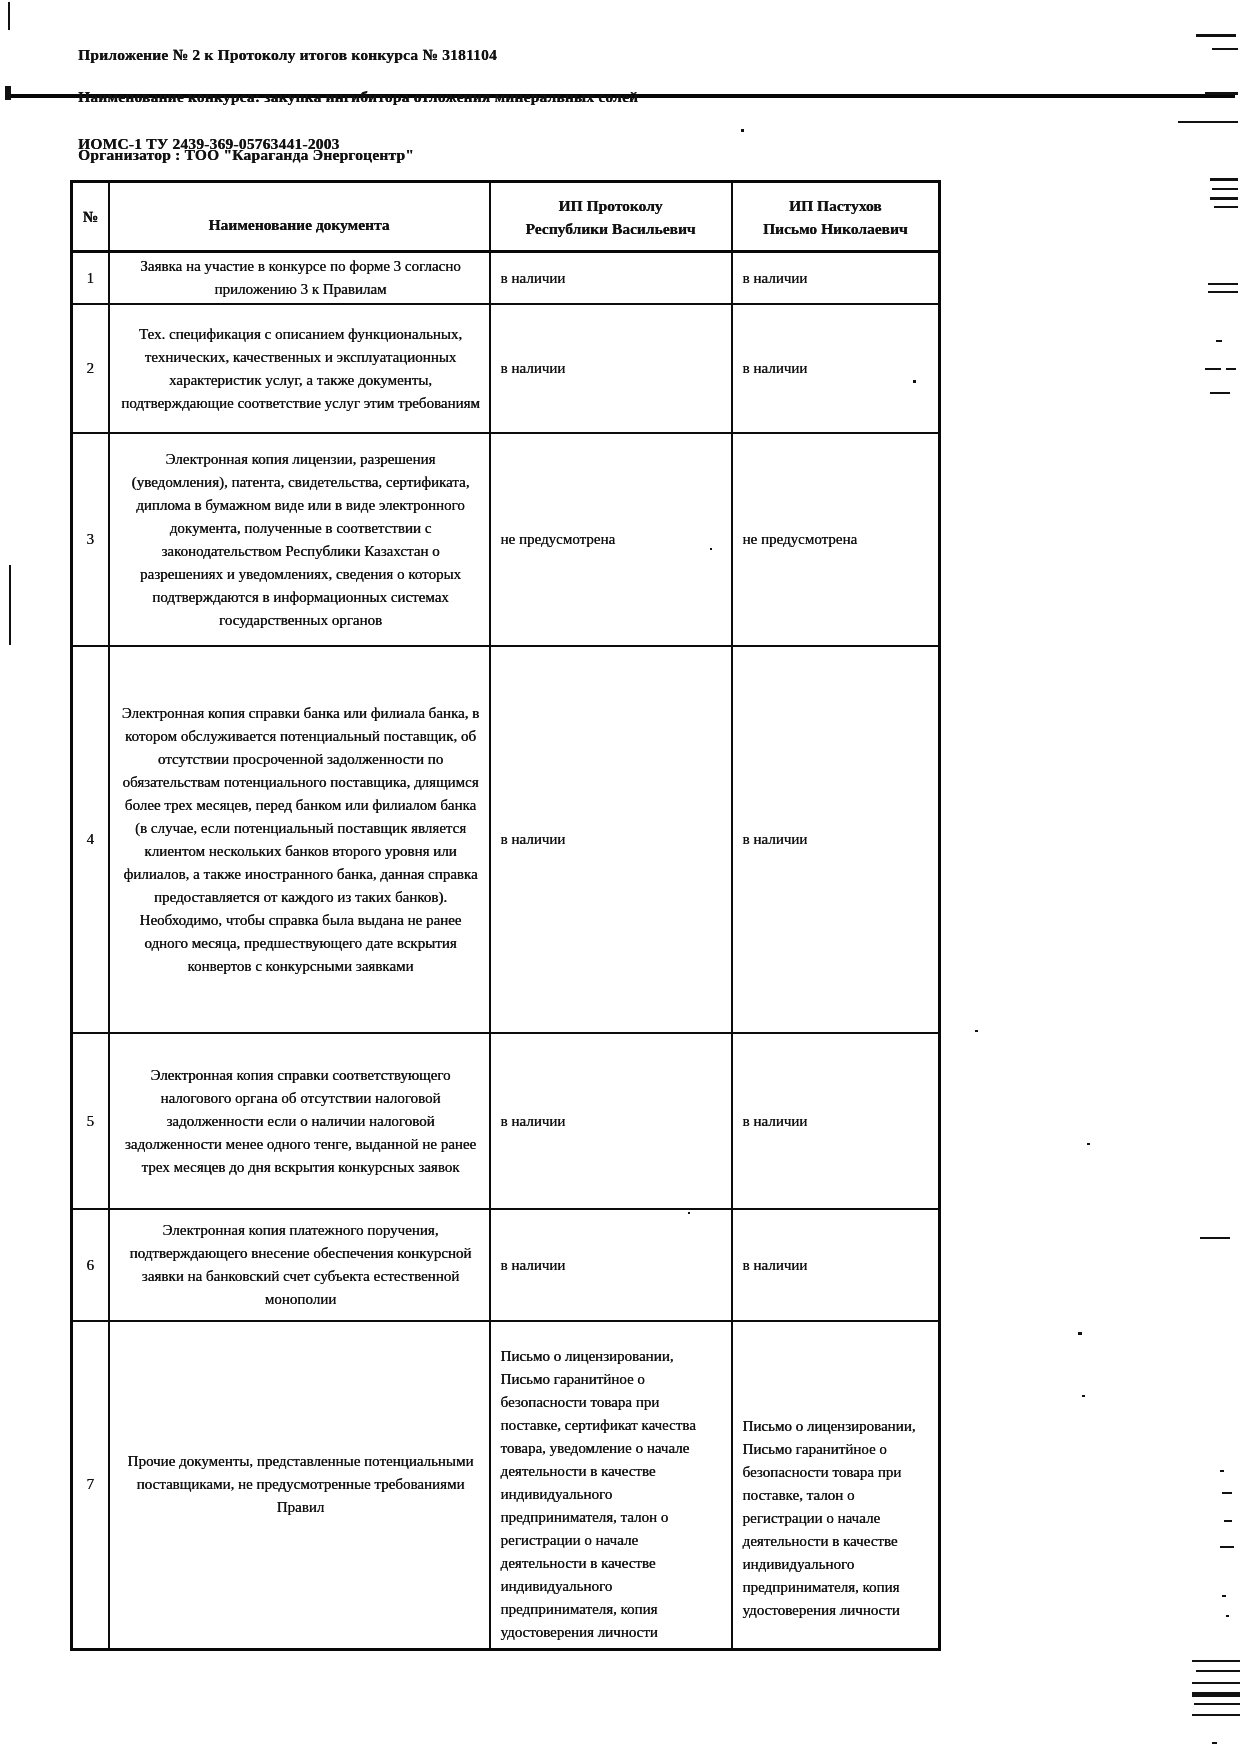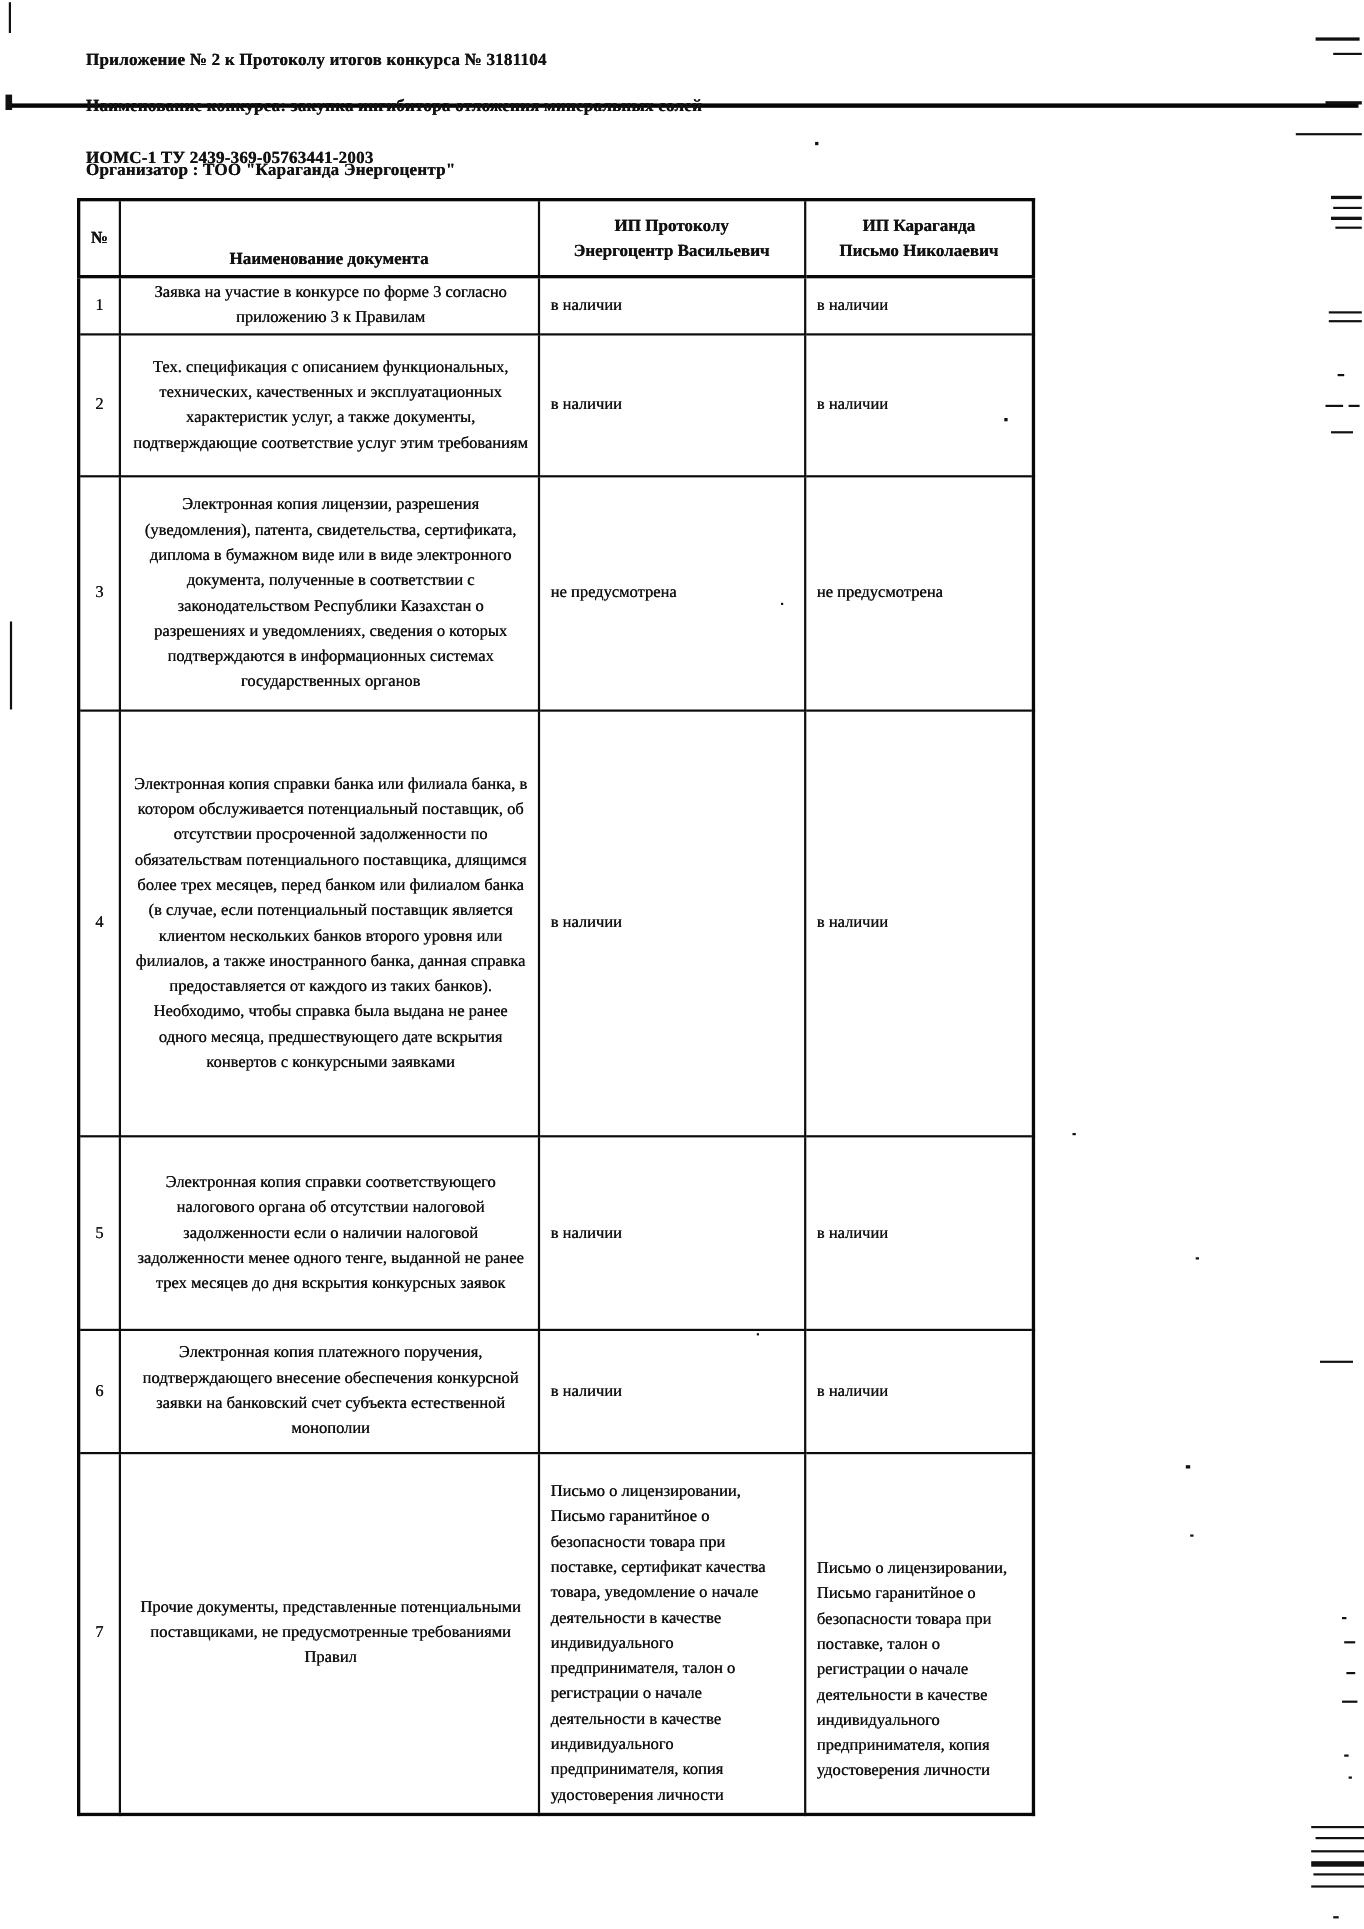--- a/index.html
+++ b/index.html
@@ -30,21 +30,21 @@
     border:2px solid #0c0c0c;
     font-size:15px;line-height:23px;
     vertical-align:middle;
     text-shadow:.3px 0 0 currentColor;
     overflow:hidden;
   }
   .doc-table thead th{
     border-bottom:3px solid #080808;
     font-size:15.5px;font-weight:bold;text-align:center;
   }
-  th.h-doc{vertical-align:bottom;padding-bottom:3px;}
+  th.h-doc{vertical-align:bottom;padding-bottom:14px;}
   th.h-num{vertical-align:middle;}
   .num-cell{text-align:center;font-size:15px;}
   .doc-cell{text-align:center;padding:2px 6px 2px 9px;}
   .status-cell{text-align:left;padding:2px 8px 2px 10px;text-shadow:.45px 0 0 currentColor;margin-left:28px;}
   .hrow{height:70px;}
   .r1{height:43px;} .r2{height:129px;} .r3{height:213px;}
   .r4{height:387px;} .r5{height:176px;} .r6{height:112px;} .r7{height:328px;}
   .vtop-s1{vertical-align:top;padding-top:22px;}
   .vtop-s2{vertical-align:top;padding-top:70px;}
 </style>
@@ -67,24 +67,24 @@
         <col style="width:381px">
       <col style="width:242px">
         <col style="width:208px">
     </colgroup>
     <thead>
       <tr class="hrow">
         <th class="h-num">№</th>
         <th class="h-doc">Наименование документа</th>
         <th>
           <div>ИП Протоколу</div>
-          <div>Энергоцентр Васильевич</div>
+          <div>Республики Васильевич</div>
         </th>
         <th>
-          <div>ИП Караганда</div>
+          <div>ИП Пастухов</div>
           <div>Письмо Николаевич</div>
         </th>
       </tr>
     </thead>
     <tbody>
       <tr class="r1">
         <td class="num-cell">1</td>
         <td class="doc-cell">Заявка на участие в конкурсе по форме 3 согласно приложению 3 к Правилам</td>
         <td class="status-cell">в наличии</td>
         <td class="status-cell">в наличии</td>

